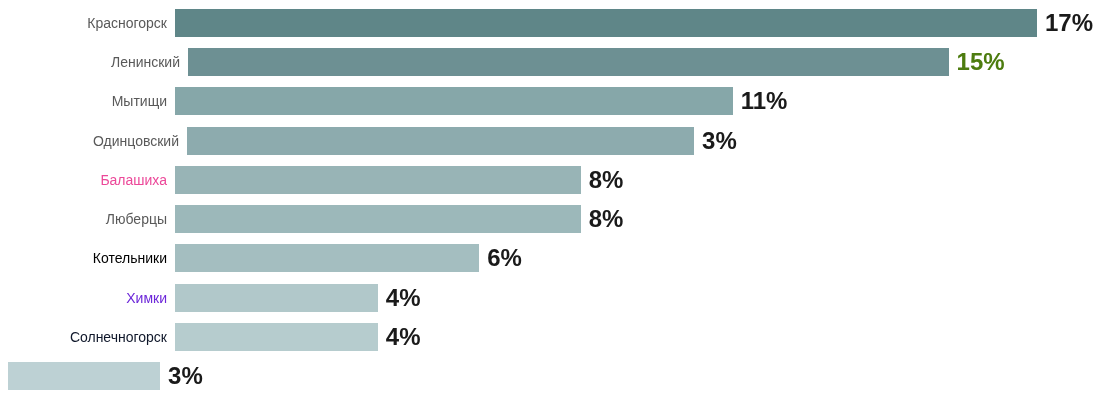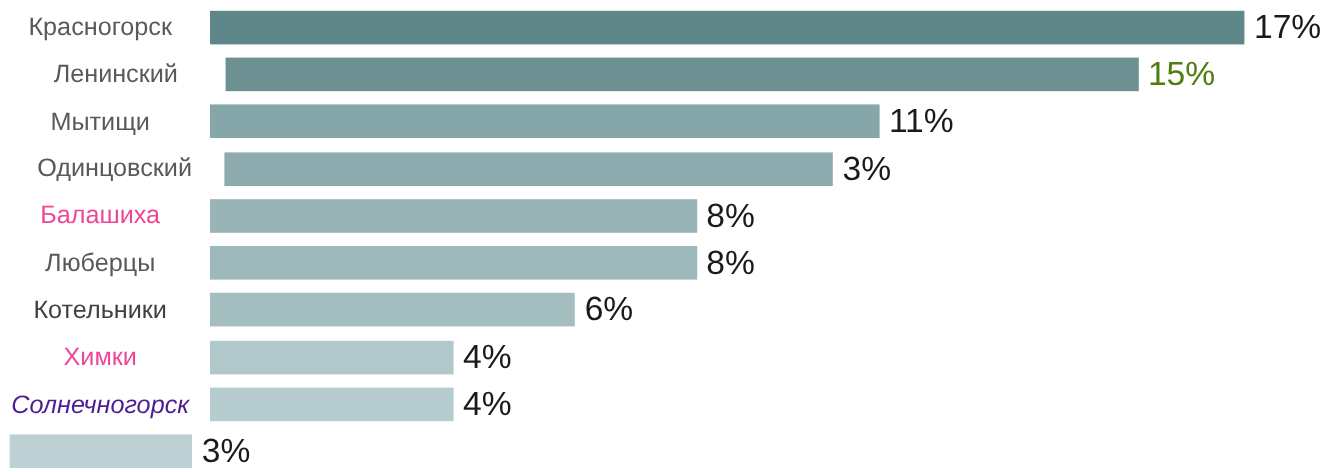--- a/index.html
+++ b/index.html
@@ -20,46 +20,47 @@
   .bar-row {
     position: absolute;
     left: 0;
     width: 1103px;
     height: 39.3px;
     display: flex;
     align-items: center;
   }
   .cat-label {
     width: 167px;
-    text-align: center;
-    font-size: 21px;
+    text-align: right;
+    font-size: 14px;
     color: #595959;
     white-space: nowrap;
     line-height: 1;
     padding-right: 0;
     flex: 0 0 167px;
   }
   .bar-wrap {
     flex: 1 1 auto;
     display: flex;
     align-items: center;
     margin-left: 8px;
     height: 100%;
   }
   .bar {
     height: 28px;
     flex: 0 0 auto;
   }
   .val-label {
-    font-size: 28px;
+    font-size: 24px;
     color: #1a1a1a;
     margin-left: 8px;
     white-space: nowrap;
     line-height: 1;
     letter-spacing: 0px;
+    font-weight: bold;
   }
 </style>
 </head>
 <body>
 
 <div id="chart-root" style="background: rgb(255, 255, 255);">
   <div id="rows">
       <div class="bar-row" style="top: 3px;">
         <div class="cat-label" style="color: rgb(89, 89, 89);">Красногорск</div>
         <div class="bar-wrap">
@@ -96,35 +97,35 @@
         </div>
       </div>
       <div class="bar-row" style="top: 199.5px;">
         <div class="cat-label" style="color: rgb(89, 89, 89);">Люберцы</div>
         <div class="bar-wrap">
           <div class="bar" style="width: 405.647px; background: rgb(156, 184, 186);"></div>
           <div class="val-label" style="color: rgb(26, 26, 26);">8%</div>
         </div>
       </div>
       <div class="bar-row" style="top: 238.8px;">
-        <div class="cat-label" style="color: #404040;">Котельники</div>
+        <div class="cat-label" style="color: #000000;">Котельники</div>
         <div class="bar-wrap">
           <div class="bar" style="width: 304.235px; background: rgb(164, 190, 192);"></div>
           <div class="val-label" style="color: rgb(26, 26, 26);">6%</div>
         </div>
       </div>
       <div class="bar-row" style="top: 278.1px;">
-        <div class="cat-label" style="color: #ec4899;">Химки</div>
+        <div class="cat-label" style="color: #6d28d9;">Химки</div>
         <div class="bar-wrap">
           <div class="bar" style="width: 202.824px; background: rgb(177, 200, 202);"></div>
           <div class="val-label" style="color: rgb(26, 26, 26);">4%</div>
         </div>
       </div>
       <div class="bar-row" style="top: 317.4px;">
-        <div class="cat-label" style="color: #4c1d95; font-style: italic;">Солнечногорск</div>
+        <div class="cat-label" style="color: #0f172a;">Солнечногорск</div>
         <div class="bar-wrap">
           <div class="bar" style="width: 202.824px; background: rgb(182, 204, 206);"></div>
           <div class="val-label" style="color: rgb(26, 26, 26);">4%</div>
         </div>
       </div>
       <div class="bar-row" style="top: 356.7px;">
         <div class="bar-wrap">
           <div class="bar" style="width: 152.118px; background: rgb(189, 209, 212);"></div>
           <div class="val-label" style="color: rgb(26, 26, 26);">3%</div>
         </div>

